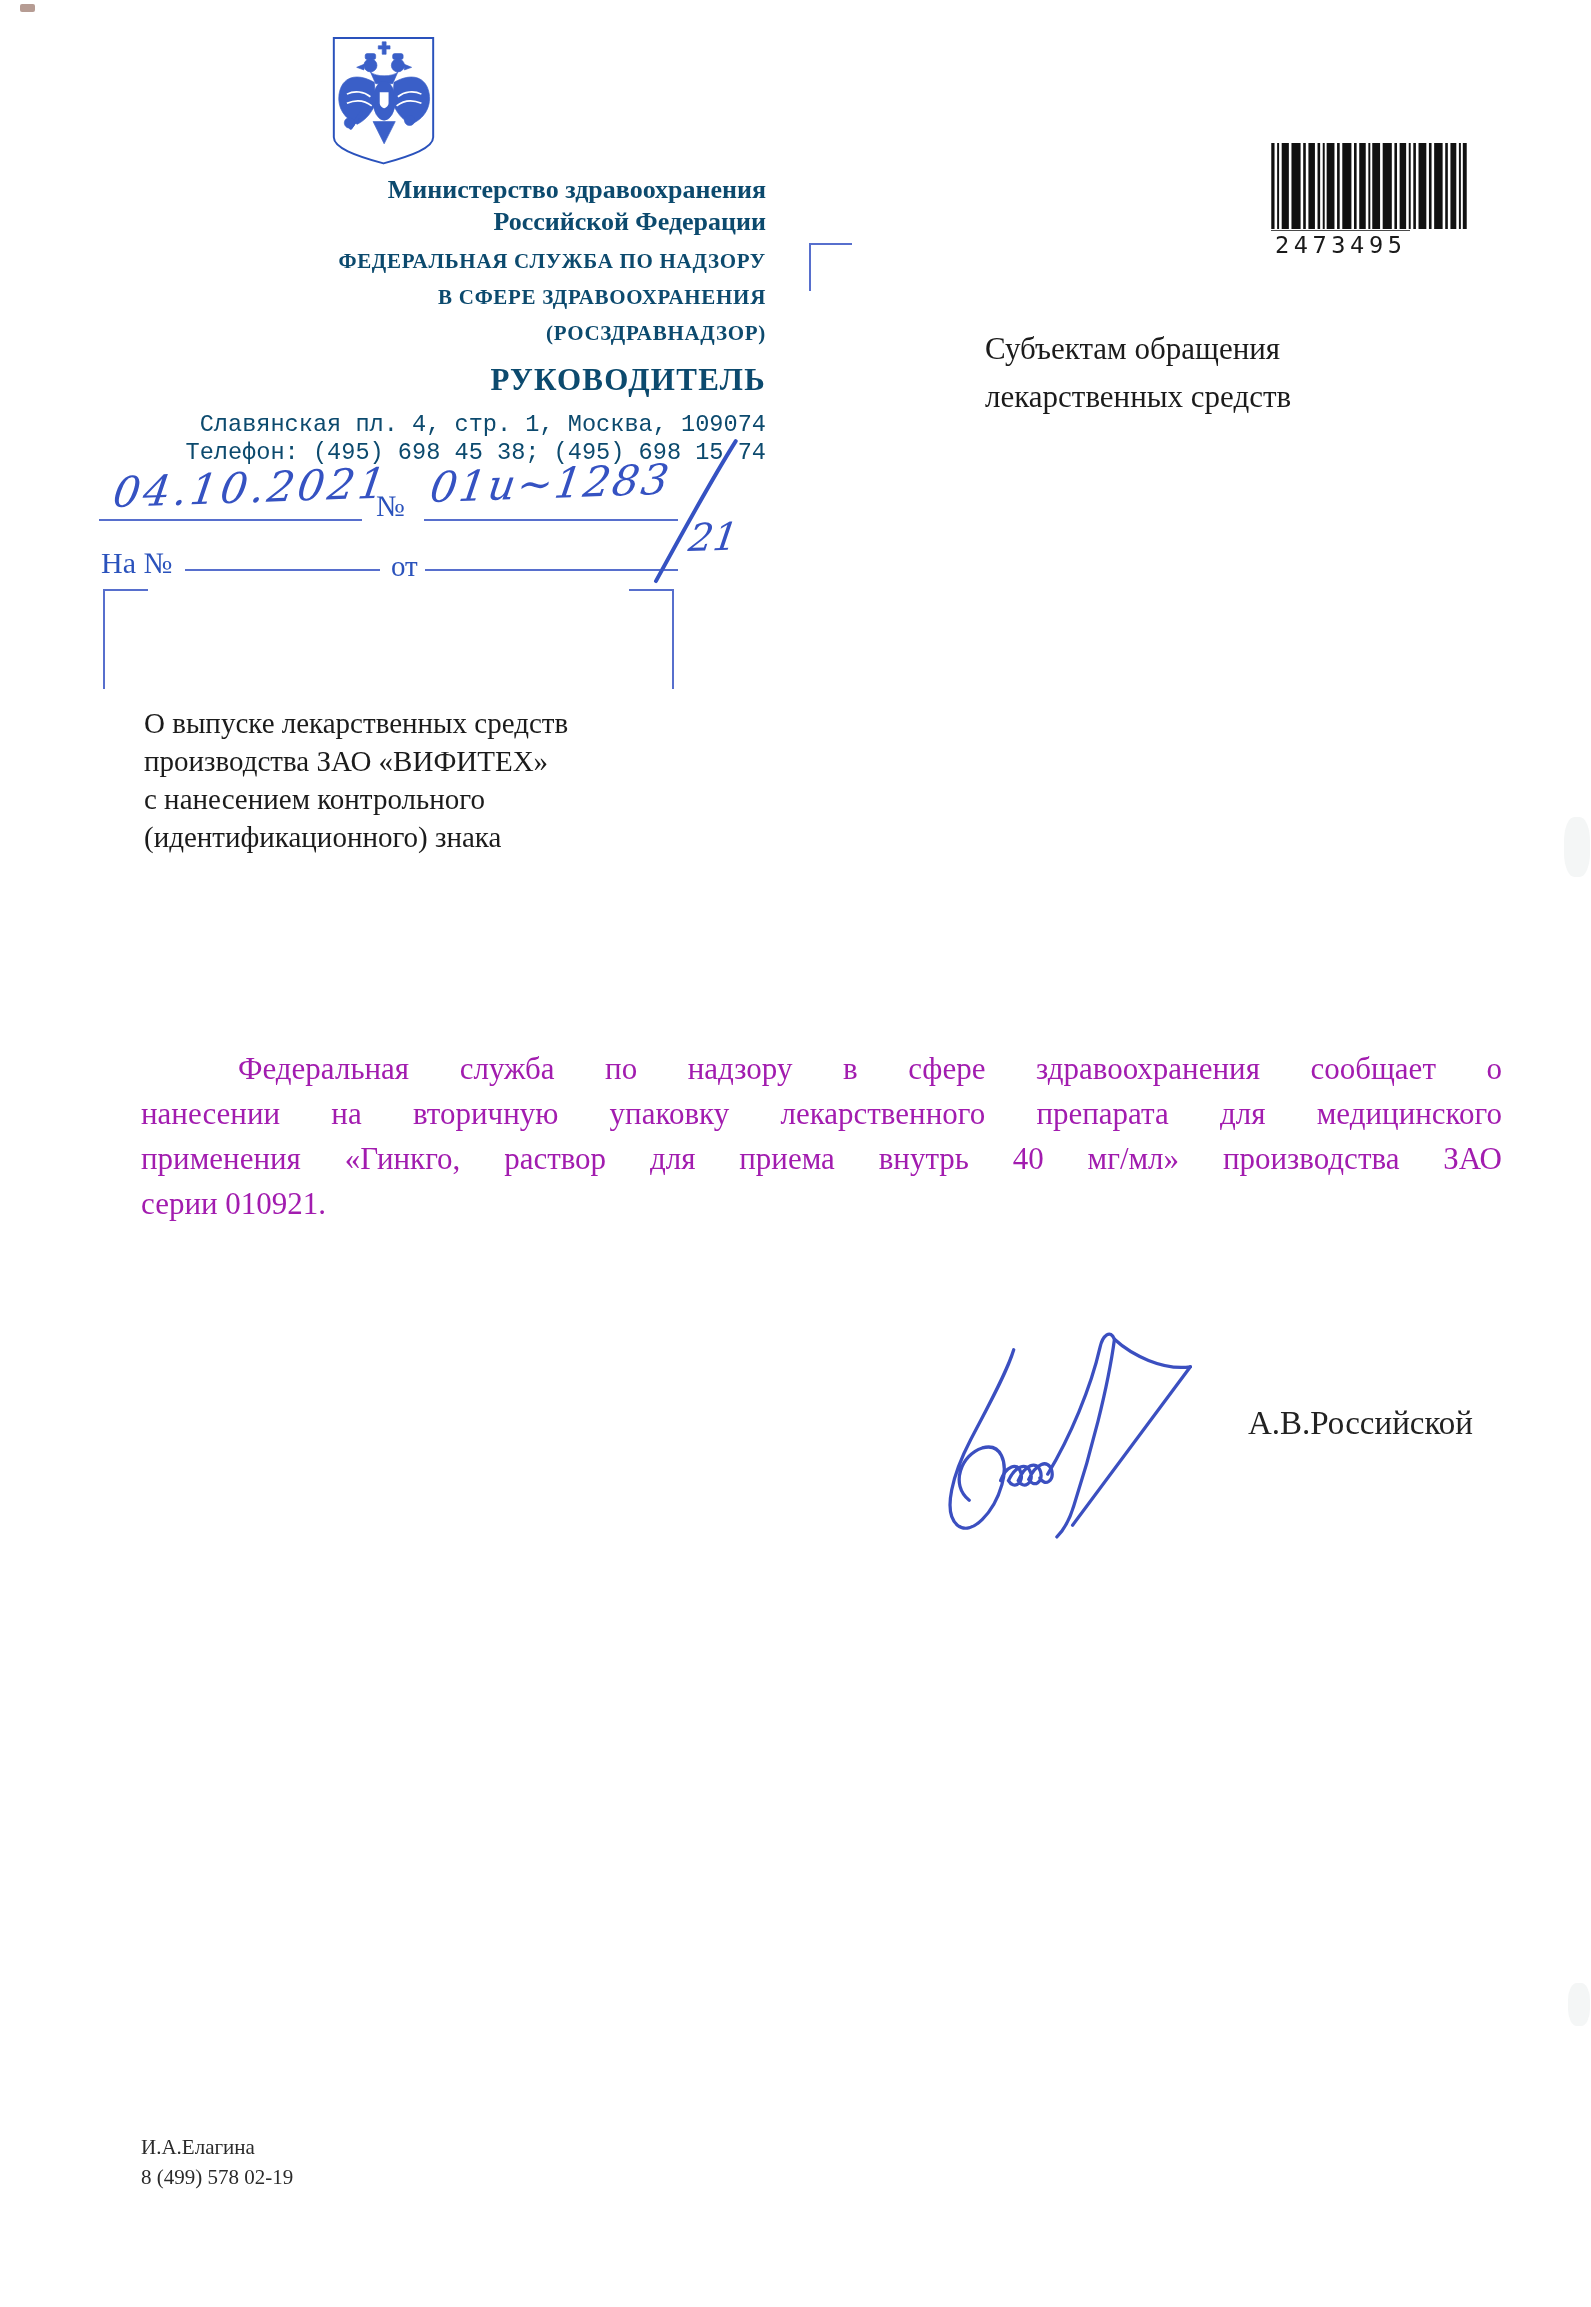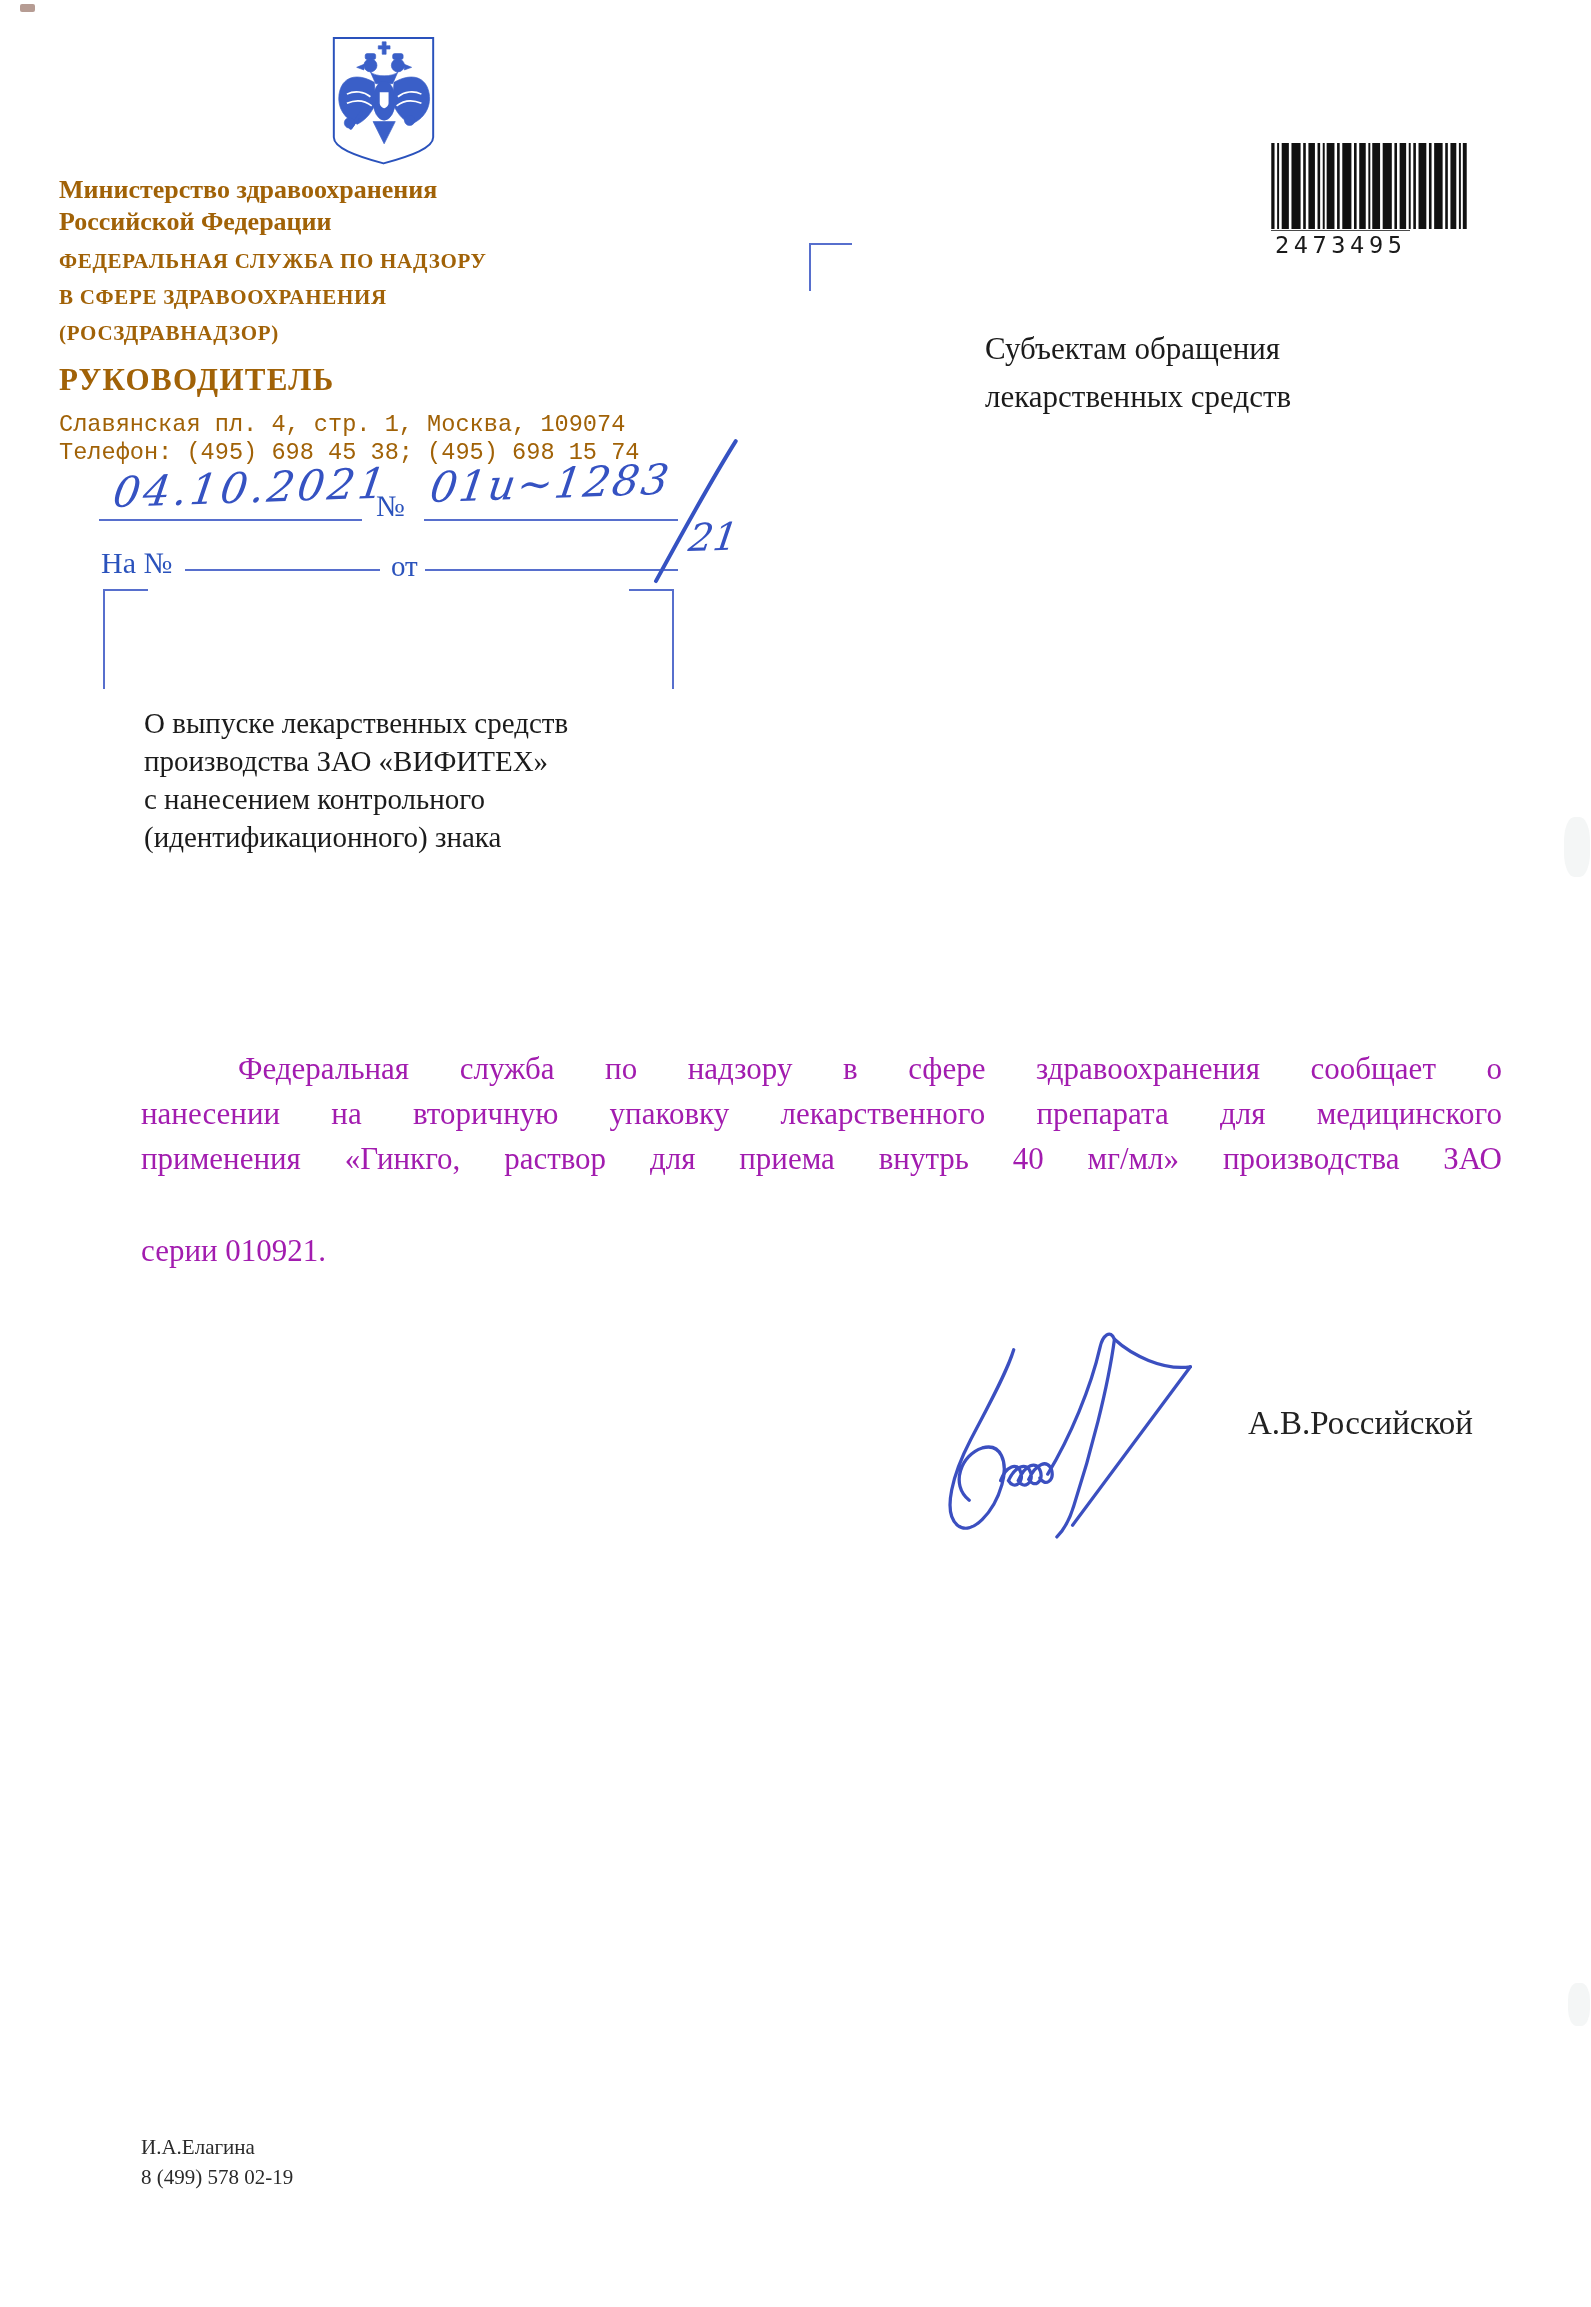--- a/index.html
+++ b/index.html
@@ -7,21 +7,21 @@
     position:relative;
     width:1591px;height:2307px;
     background:#ffffff;
     font-family:"Liberation Serif", serif;
     color:#1c1c1c;
     overflow:hidden;
   }
   .abs{position:absolute;}
 
   
-  .lh{color:#a16207;text-align:left;}
+  .lh{color:#0c4a6e;text-align:right;}
   .lh-block{left:59px;width:707px;}
   .ministry{font-size:26px;font-weight:bold;line-height:33px;}
   .service{font-size:21px;font-weight:bold;line-height:36px;letter-spacing:0.7px;}
   .ruk{font-size:31px;font-weight:bold;letter-spacing:1.3px;}
   .addr{font-size:23.6px;line-height:26px;font-family:Liberation Mono, monospace;}
 
   
   .emblem{left:327px;top:34px;width:113px;height:134px;}
 
   
@@ -54,21 +54,21 @@
     font-size:23.6px;color:#1a1a1a;letter-spacing:4.6px;
   }
   .barcode-num span{border-top:1.3px solid #4a4a4a;padding:0 3.9px;display:inline-block;}
 
   
   .addressee{left:985px;top:325px;width:445px;font-size:31px;line-height:48px;color:#1b1b1b;}
   .subject{left:144px;top:704px;width:628px;font-size:29px;line-height:38px;color:#1b1b1b;}
   .body-par{left:141px;top:1046px;width:1361px;font-size:31px;line-height:45px;color:#a21caf;}
   .jline{text-align:justify;text-align-last:justify;}
   .jline-first{text-indent:97px;}
-  .jline-last{text-align:right;text-align-last:left;margin-top:47px;}
+  .jline-last{text-align:right;text-align-last:left;}
 
   
   .sig-svg{left:909px;top:1309px;width:301px;height:236px;}
   .signer{left:1248px;top:1405px;font-size:33px;color:#222;}
 
   
   .footer{left:141px;top:2132px;font-size:21px;line-height:30px;color:#2a2a2a;}
 
   
   .smudge{background:#f4f6f6;border-radius:40%;}

